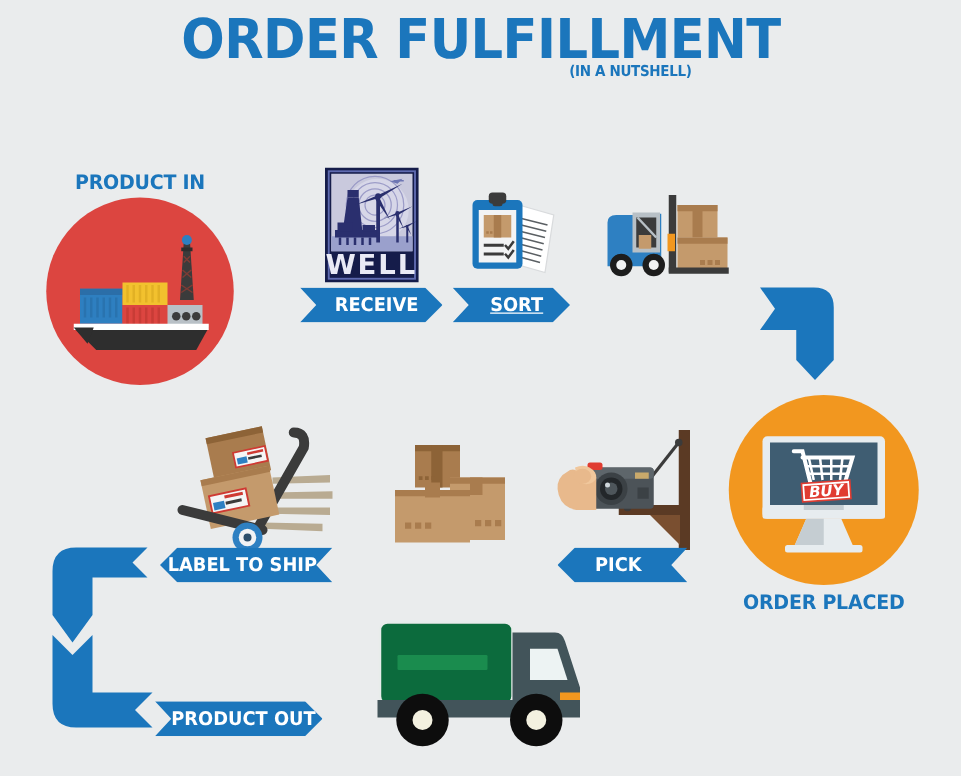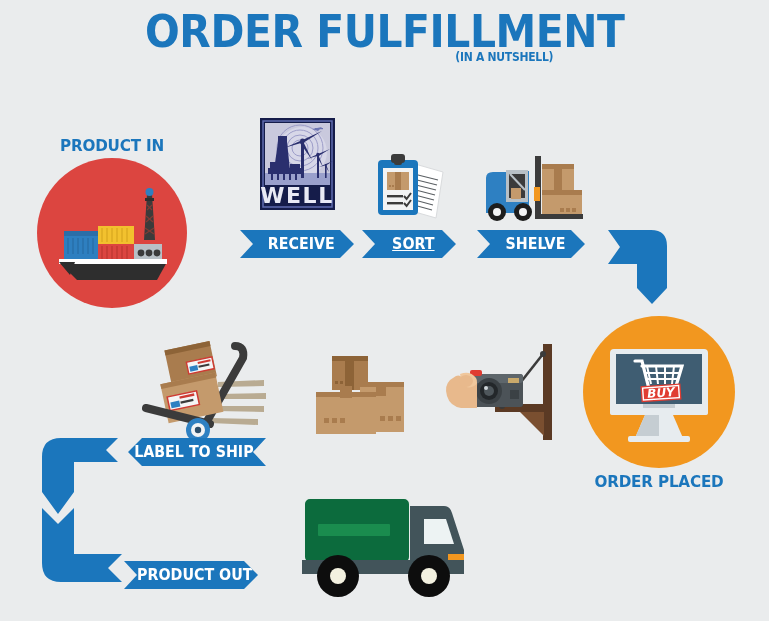--- a/index.html
+++ b/index.html
@@ -140,21 +140,21 @@
       </g>
       <rect x="108" y="40" width="9" height="3" fill="#2e2e2e"></rect>
       <circle cx="112.5" cy="34" r="4" fill="#2e7fc0"></circle>
 
       <path d="M22 104 L130 104 L120 122 L40 122 Z" fill="#2e2e2e"></path>
       <rect x="22" y="101" width="108" height="5" fill="#ffffff"></rect>
       <path d="M22 104 L38 104 L33 117 Z" fill="#2e2e2e"></path>
     </svg>
   </div>
 
-  <div class="abs" style="left:260px;top:118px;">
+  <div class="abs" style="left:260px;top:134px;">
     <svg width="75" height="92" viewBox="0 0 75 92">
       <rect x="0" y="0" width="75" height="92" fill="#151c4a"></rect>
       <rect x="3" y="3" width="69" height="86" fill="none" stroke="#5f6bb0" stroke-width="1.5"></rect>
       <rect x="5" y="5" width="65" height="62" fill="#c9c9dd"></rect>
       <circle cx="42" cy="34" r="25" fill="#d7d7e8"></circle>
       <g stroke="#8e8ec0" stroke-width="1" fill="none" opacity="0.8">
         <circle cx="40" cy="30" r="8"></circle>
           <circle cx="40" cy="30" r="13"></circle>
         <circle cx="40" cy="30" r="18"></circle>
           <circle cx="40" cy="30" r="23"></circle>
@@ -273,23 +273,20 @@
         <circle cx="43" cy="62" r="4" fill="#f2f3f4"></circle>
     </svg>
   </div>
 
   <div class="abs banner right" style="left:240px;top:230px;width:114px;">
     <span>RECEIVE</span>
   </div>
   <div class="abs banner right" style="left:362px;top:230px;width:94px;text-decoration:underline;">
     <span>SORT</span>
   </div>
-  <div class="abs banner right" style="left:477px;top:230px;width:108px;">
-    <span>SHELVE</span>
-  </div>
 
   <div class="abs elbow" style="left:606px;top:226px;">
     <svg width="70" height="80" viewBox="0 0 70 80">
       <path d="M2 4 L45 4 q16 0 16 16 L61 62 L46 78 L31 62 L31 38 L2 38 L14 21 Z" fill="#1b76bc"></path>
     </svg>
   </div>
 
   <div class="abs big-circle" id="circle-order-placed" style="left:583px;top:316px;width:152px;height:152px;">
     <svg width="152" height="152" viewBox="0 0 152 152">
 
@@ -417,20 +414,23 @@
       </g>
 
       <path d="M6 68 L70 84" stroke="#3b3b3b" stroke-width="8" stroke-linecap="round"></path>
 
       <circle cx="58" cy="90" r="12" fill="#2e80c2"></circle>
       <circle cx="58" cy="90" r="7" fill="#f2f3f4"></circle>
       <circle cx="58" cy="90" r="3.2" fill="#2e4f6b"></circle>
     </svg>
   </div>
 
+  <div class="abs banner left" style="left:446px;top:438px;width:104px;">
+    <span>PICK</span>
+  </div>
   <div class="abs banner left" style="left:128px;top:438px;width:138px;">
     <span>LABEL TO SHIP</span>
   </div>
 
   <div class="abs elbow" style="left:36px;top:436px;">
     <svg width="84" height="84" viewBox="0 0 84 84">
       <path d="M82 2 L25 2 q-19 0 -19 19 L6 56 L22 78 L38 56 L38 26 L82 26 L70 14 Z" fill="#1b76bc"></path>
     </svg>
   </div>
   <div class="abs elbow" style="left:36px;top:506px;">

